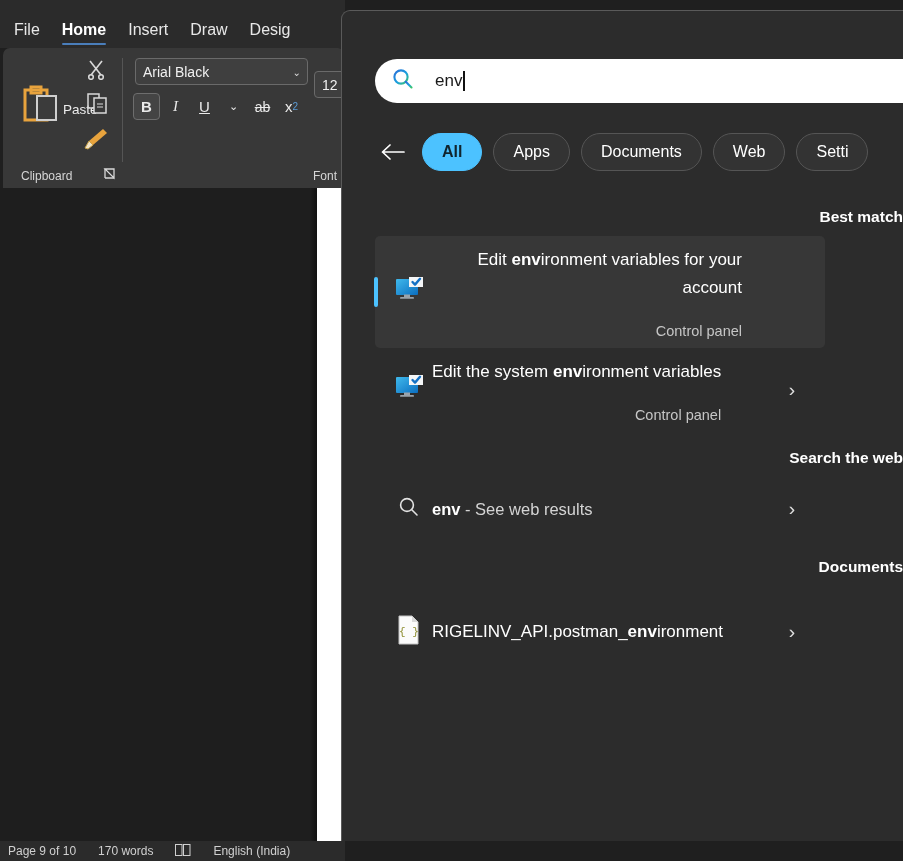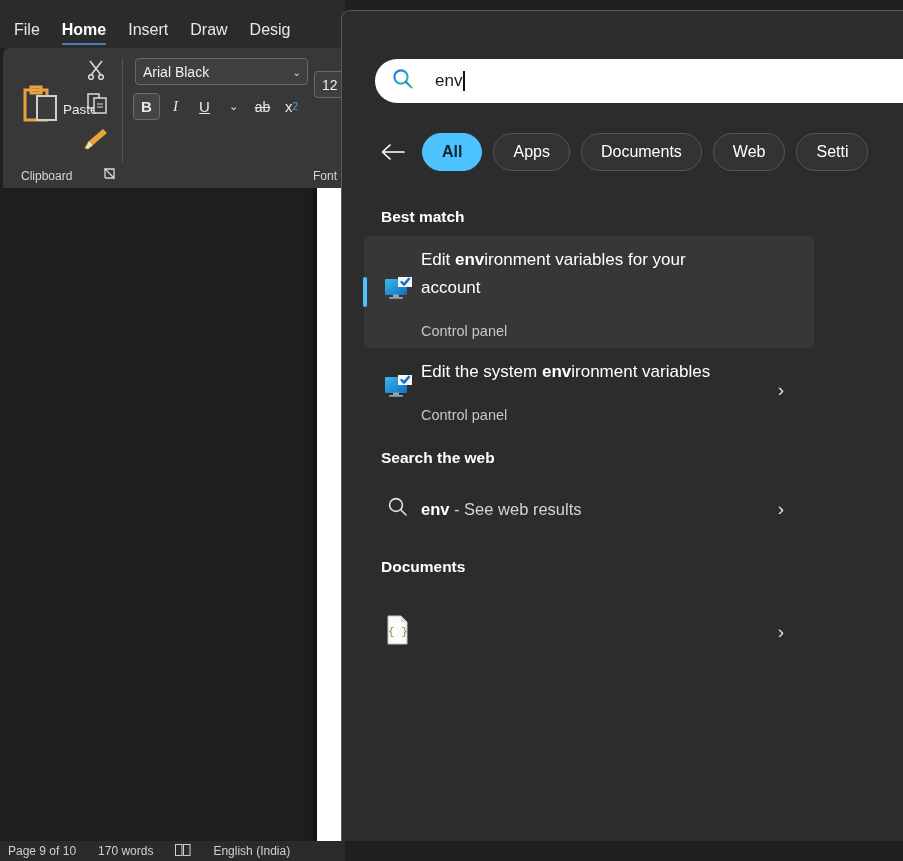--- a/index.html
+++ b/index.html
@@ -142,20 +142,21 @@
   }
 
   
   .search-flyout {
     position: absolute; left: 341px; top: 10px; right: 0; bottom: 20px;
     background: #2c2c2c;
     border-top: 1px solid #5a5a5a;
     border-left: 1px solid #5a5a5a;
     border-radius: 9px 0 0 0;
     overflow: hidden;
+    text-align: right;
   }
   .searchbox-wrap {
     position: absolute; left: 33px; top: 48px; right: 0; height: 44px;
   }
   .searchbox {
     width: 100%; height: 44px; background: #ffffff;
     border-radius: 22px 0 0 22px;
     display: flex; align-items: center; padding-left: 16px;
   }
   .search-text {
@@ -179,21 +180,21 @@
     border: 1px solid #555; background: #333;
     color: #ffffff; font-size: 16px;
     display: flex; align-items: center; white-space: nowrap; flex: 0 0 auto;
   }
   .pill.selected {
     background: #4cc2ff; border-color: #4cc2ff; color: #10242e; font-weight: 600;
   }
 
   .results {
     position: absolute; left: 0; top: 180px; right: 0; bottom: 0;
-    padding-left: 22px; overflow: hidden;
+    padding-left: 33px; overflow: hidden;
   }
   .section-head {
     color: #ffffff; font-size: 15.5px; font-weight: bold;
     margin: 17px 0 10px 17px;
   }
   .res-card {
     position: relative; height: 112px; width: 450px;
     background: #373737; border-radius: 5px;
     display: flex; align-items: center; padding-left: 57px;
   }
@@ -440,19 +441,22 @@
       <div class="section-head">Documents</div>
 
       <div class="res-row" style="height:92px;">
         <span class="res-icon" style="left:21px;">
           <svg width="26" height="30" viewBox="0 0 26 30">
             <path d="M3 1 h13 l6 6 v22 h-19 z" fill="#fbfbfb" stroke="#c4c4c4" stroke-width="1"></path>
             <path d="M16 1 l6 6 h-6 z" fill="#d9d9d9"></path>
             <text x="13" y="20" font-family="'Liberation Mono',monospace" font-size="11" fill="#8a8a2b" text-anchor="middle">{ }</text>
           </svg>
         </span>
+        <div class="res-text">
+          <div class="res-title" style="max-width:302px;"><span>RIGELINV_API.postman_</span><b>env</b><span>ironment</span></div>
+        </div>
         <span class="chev-right">›</span>
       </div>
 
     </div>
   </div>
 
 </div>
 
 </body></html>

